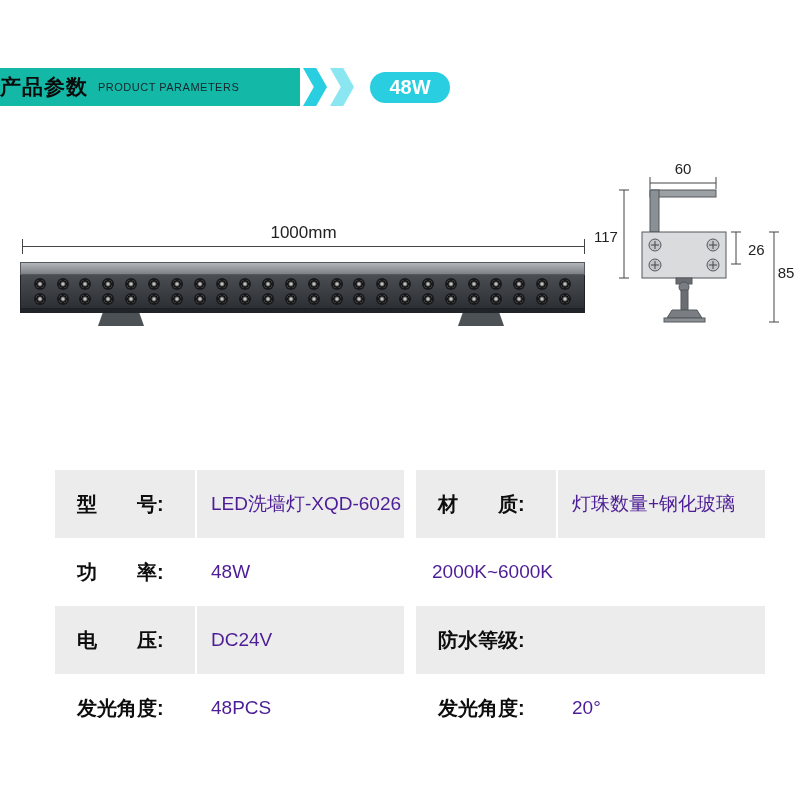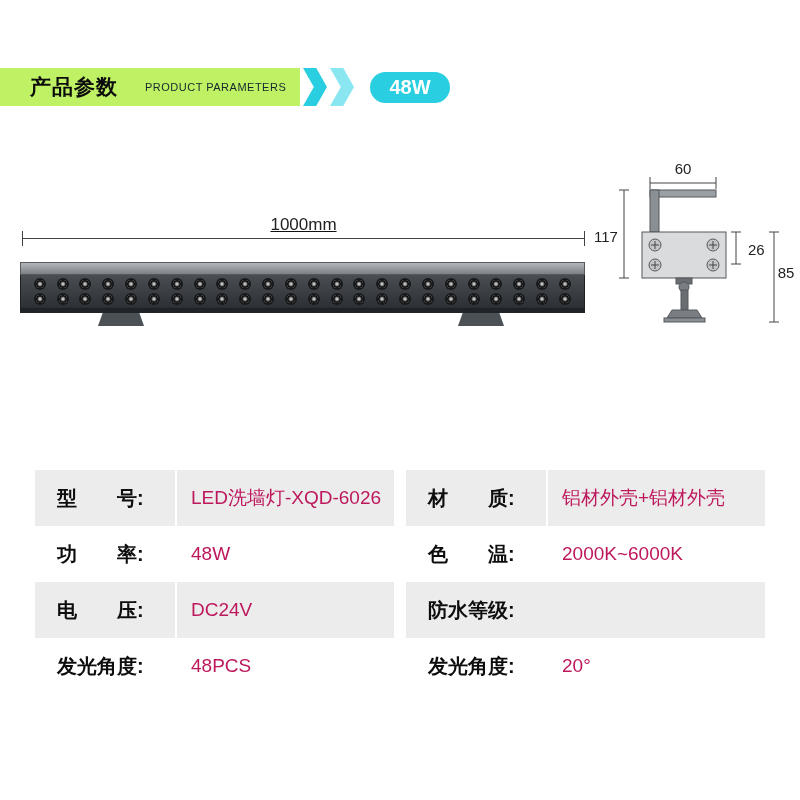--- a/index.html
+++ b/index.html
@@ -4,34 +4,34 @@
 <style>
   html,body{margin:0;padding:0;}
   body{
     width:800px;height:800px;position:relative;background:#ffffff;
     font-family:"Liberation Sans","DejaVu Sans",sans-serif;color:#111;
     overflow:hidden;
   }
 
   
   .header{position:absolute;left:0;top:68px;height:38px;display:flex;align-items:center;}
-  .banner{width:300px;height:38px;background:#bef264;display:flex;align-items:center;padding-left:30px;box-sizing:border-box;}
+  .banner{width:300px;height:38px;background:#14b8a6;display:flex;align-items:center;box-sizing:border-box;}
   .banner .cn{font-size:21px;font-weight:bold;color:#0b0b0b;letter-spacing:1px;white-space:nowrap;}
-  .banner .en{font-size:11px;color:#15262e;margin-left:27px;letter-spacing:.5px;white-space:nowrap;}
+  .banner .en{font-size:11px;color:#15262e;margin-left:10px;letter-spacing:.5px;white-space:nowrap;}
   .chev{width:24px;height:38px;margin-left:3px;
     clip-path:polygon(0 0,55% 0,100% 50%,55% 100%,0 100%,45% 50%);}
   .chev1{background:#29cfe0;}
   .chev2{background:#8ae6f0;}
   .badge{margin-left:16px;width:80px;height:31px;border-radius:16px;background:#29cfe0;
     color:#fff;font-size:20px;font-weight:bold;display:flex;align-items:center;justify-content:center;}
 
   
   .drawing{position:absolute;left:0;top:160px;width:800px;height:200px;}
 
-  .dim-length{position:absolute;left:22px;top:56px;width:563px;text-align:center;text-decoration:underline;}
+  .dim-length{position:absolute;left:22px;top:64px;width:563px;text-align:center;}
   .dim-length .dim-label{font-size:17px;color:#222;line-height:18px;}
   .dim-length .dim-line{position:relative;height:1px;background:#444;margin-top:4px;}
   .dim-length .tick{position:absolute;width:1px;height:15px;background:#444;top:-7px;}
   .dim-length .tick.l{left:0;}
   .dim-length .tick.r{right:0;}
 
   .bar{position:absolute;left:20px;top:102px;width:565px;}
   .bar-top{height:13px;background:linear-gradient(#b3b7bb,#7d8185);border:1px solid #55595d;box-sizing:border-box;}
   .bar-face{height:34px;background:linear-gradient(#4a4e53,#2c3034);border:1px solid #1d2024;border-top:none;
     box-sizing:border-box;display:flex;flex-direction:column;justify-content:space-evenly;}
@@ -43,29 +43,29 @@
   .foot-l{left:78px;}
   .foot-r{left:438px;}
 
   .sideview{position:absolute;left:588px;top:0;}
   .sideview text{font-family:"Liberation Sans","DejaVu Sans",sans-serif;font-size:15px;fill:#222;}
   .sideview .dim{stroke:#444;stroke-width:1;}
   .sideview .metal{stroke:#54585c;stroke-width:1;}
 
   
   .spec-table{position:absolute;left:35px;top:470px;width:730px;}
-  .trow{display:flex;height:56px;}
+  .trow{display:flex;height:68px;margin-left:20px;}
   .tgroup{flex:1;display:flex;align-items:stretch;}
   .trow.odd .tgroup{background:#ececec;}
   .trow.even .tgroup{background:#ffffff;}
   .tgap{width:12px;}
   .lbl{width:140px;box-sizing:border-box;padding-left:22px;display:flex;align-items:center;
     font-size:20px;font-weight:bold;color:#0d0d0d;white-space:nowrap;}
   .val{flex:1;border-left:2px solid #ffffff;padding-left:14px;display:flex;align-items:center;
-    font-size:19px;color:#be185d;white-space:nowrap;}
+    font-size:19px;color:#4c1d95;white-space:nowrap;}
 </style>
 </head>
 <body>
 
 <div class="header">
   <div class="banner">
     <span class="cn">产品参数</span>
     <span class="en">PRODUCT PARAMETERS</span>
   </div>
   <div class="chev chev1"></div>
@@ -202,32 +202,31 @@
 <div class="spec-table">
 
   <div class="trow odd">
     <div class="tgroup">
       <div class="lbl">型　　号:</div>
       <div class="val">LED洗墙灯-XQD-6026</div>
     </div>
     <div class="tgap"></div>
     <div class="tgroup">
       <div class="lbl">材　　质:</div>
-      <div class="val">铝材外壳+铝材外壳</div>
+      <div class="val">灯珠数量+钢化玻璃</div>
     </div>
   </div>
 
   <div class="trow even">
     <div class="tgroup">
       <div class="lbl">功　　率:</div>
       <div class="val">48W</div>
     </div>
     <div class="tgap"></div>
     <div class="tgroup">
-      <div class="lbl">色　　温:</div>
       <div class="val">2000K~6000K</div>
     </div>
   </div>
 
   <div class="trow odd">
     <div class="tgroup">
       <div class="lbl">电　　压:</div>
       <div class="val">DC24V</div>
     </div>
     <div class="tgap"></div>

